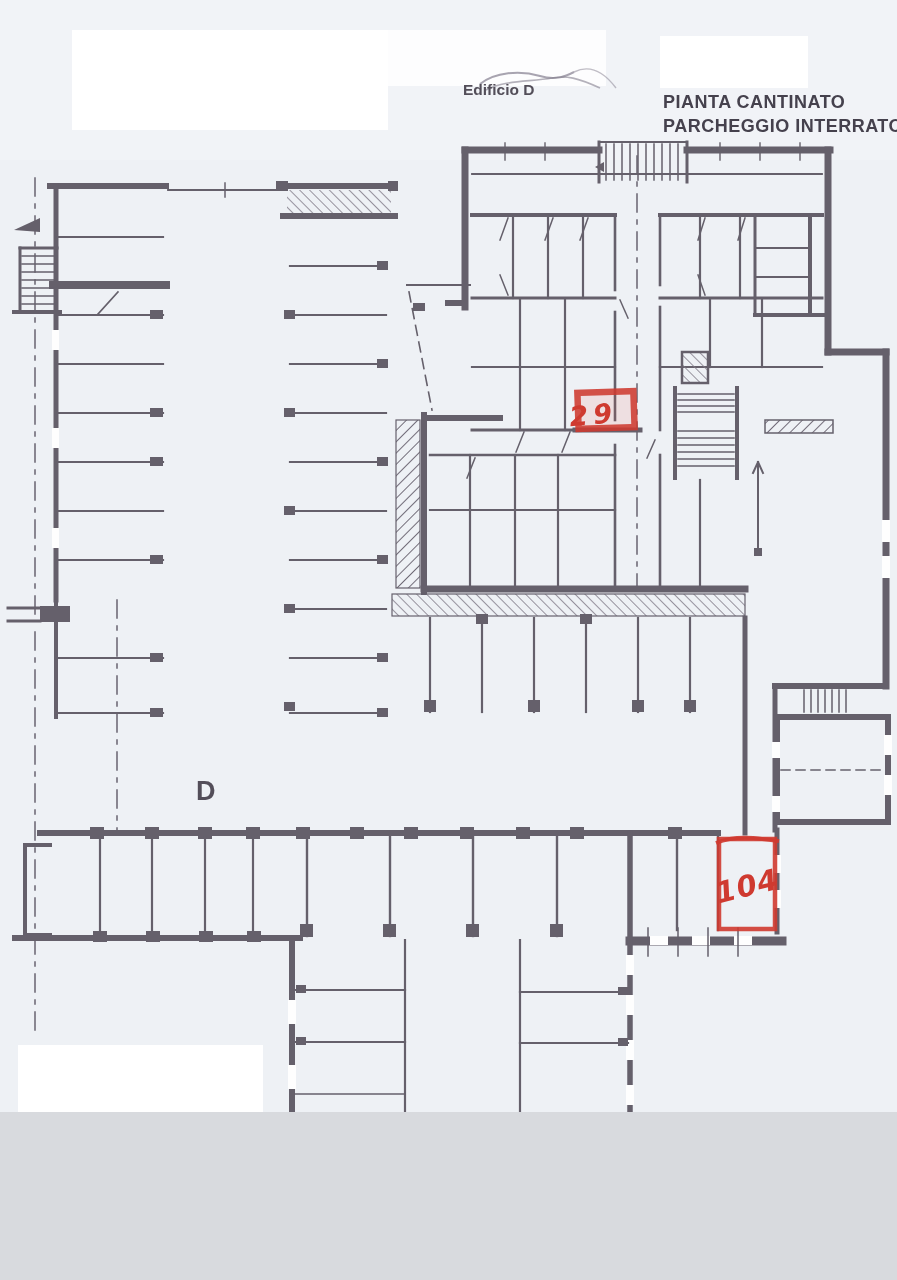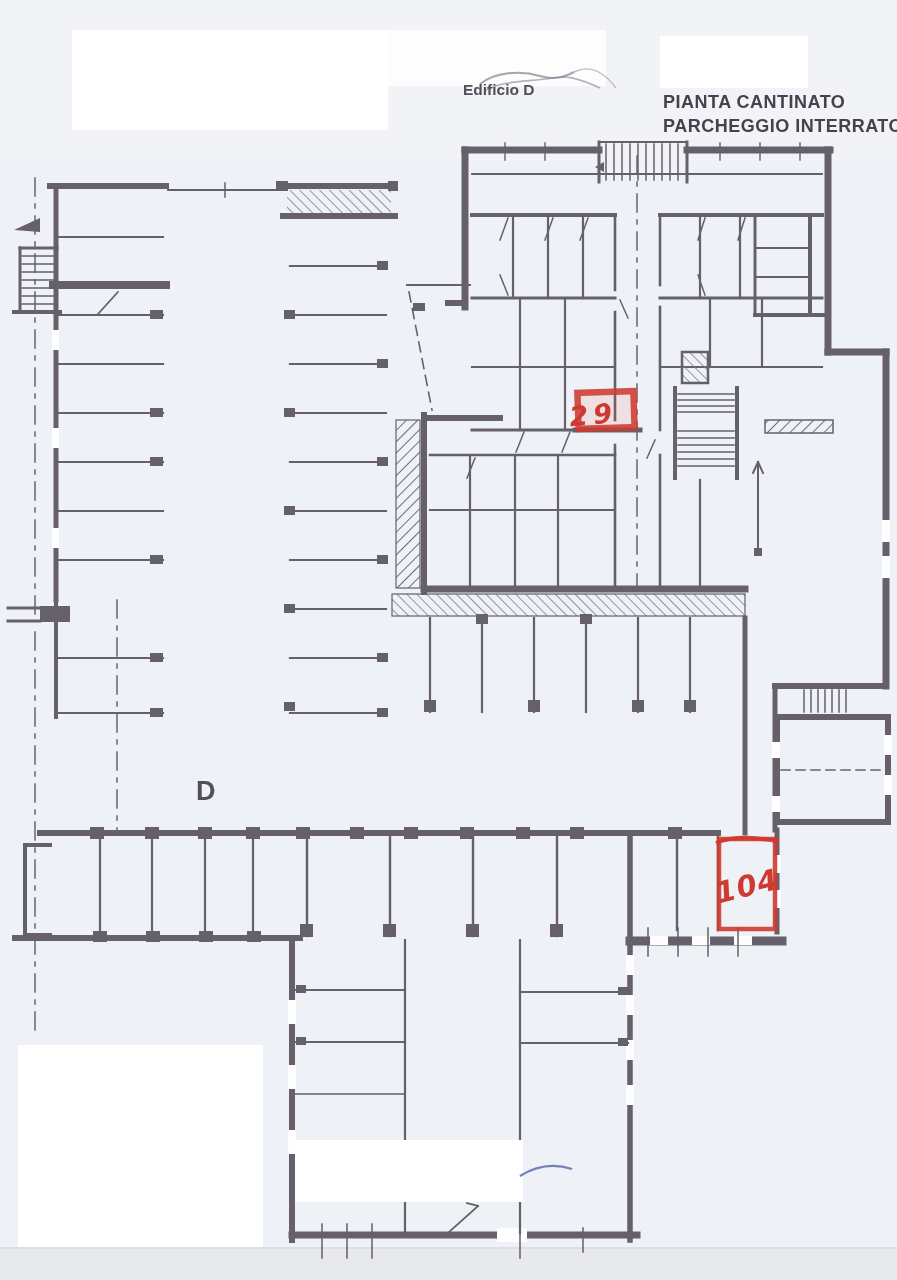--- a/index.html
+++ b/index.html
@@ -1,18 +1,18 @@
 <!DOCTYPE html>
 <html><head>
 <meta charset="utf-8">
 <style>
   html,body{margin:0;padding:0;background:#d8dade;}
   .page{
     position:relative;
-    width:897px;height:1280px;
+    width:897px;height:1112px;
     background:#eef1f5;
     overflow:hidden;
     font-family:"Liberation Sans", sans-serif;
   }
   svg{position:absolute;left:0;top:0;}
   .title-text{font-family:"Liberation Sans", sans-serif;font-weight:bold;fill:#45414d;letter-spacing:0.5px;}
   .small-label{font-family:"Liberation Sans", sans-serif;font-weight:bold;fill:#534e59;}
   .hand{font-family:"DejaVu Sans", sans-serif;font-style:italic;font-weight:bold;}
 </style>
 </head>

